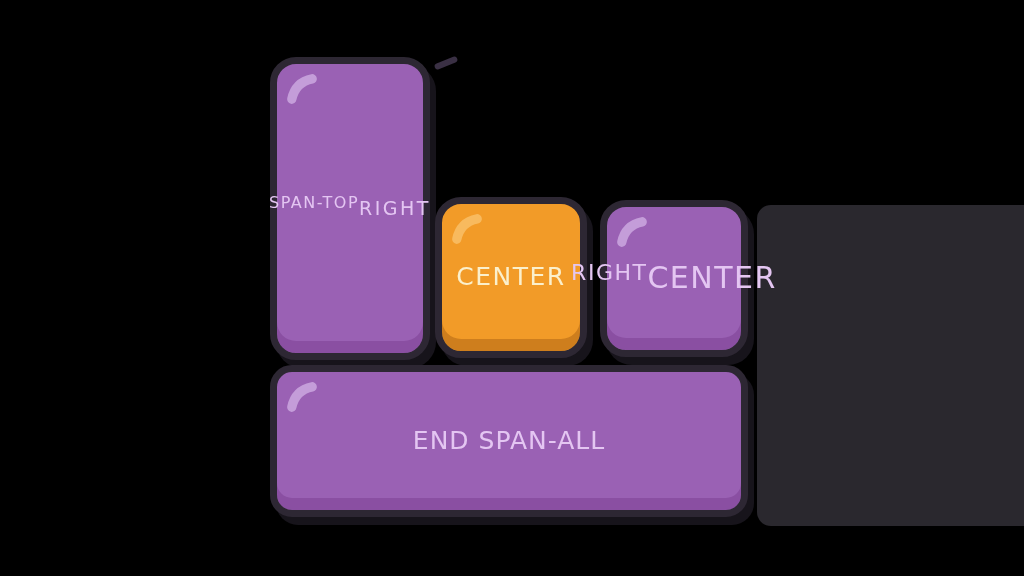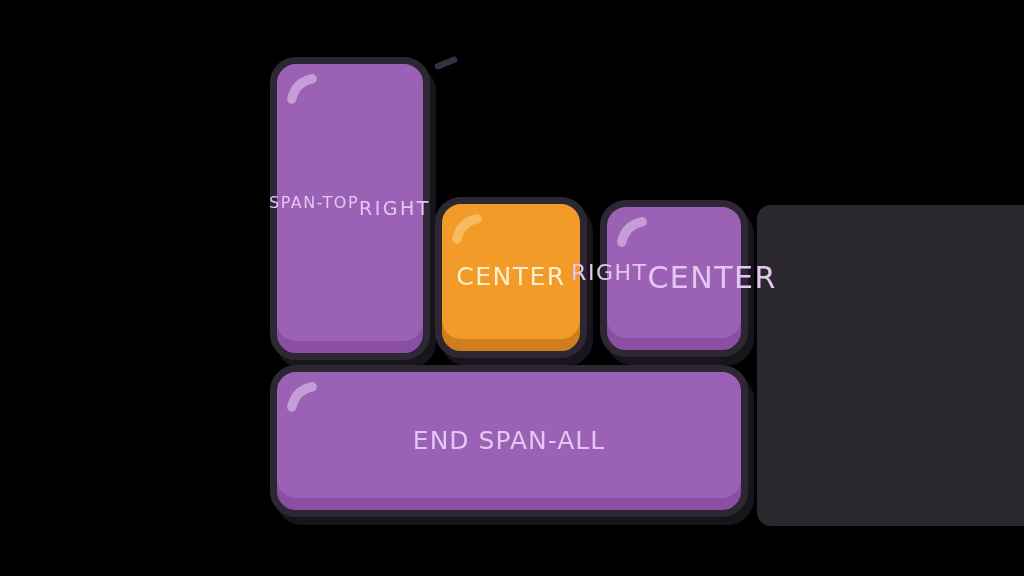--- a/index.html
+++ b/index.html
@@ -39,21 +39,21 @@
     display: flex;
     flex-direction: row;
     align-items: center;
     justify-content: center;
     z-index: 1;
   }
 
   .key-span-top-left { left: 270px; top: 57px;  width: 160px; height: 303px; }
   .key-anchor        { left: 435px; top: 197px; width: 152px; height: 161px; }
   .key-right-center  { left: 600px; top: 200px; width: 148px; height: 157px; }
-  .key-end-span-all  { left: 270px; top: 365px; width: 478px; height: 152px; }
+  .key-end-span-all  { left: 270px; top: 365px; width: 478px; height: 152px; border-radius: 22px; }
 
   
   .shine {
     position: absolute;
     top: 8px;
     left: 8px;
     width: 34px;
     height: 34px;
     pointer-events: none;
   }

